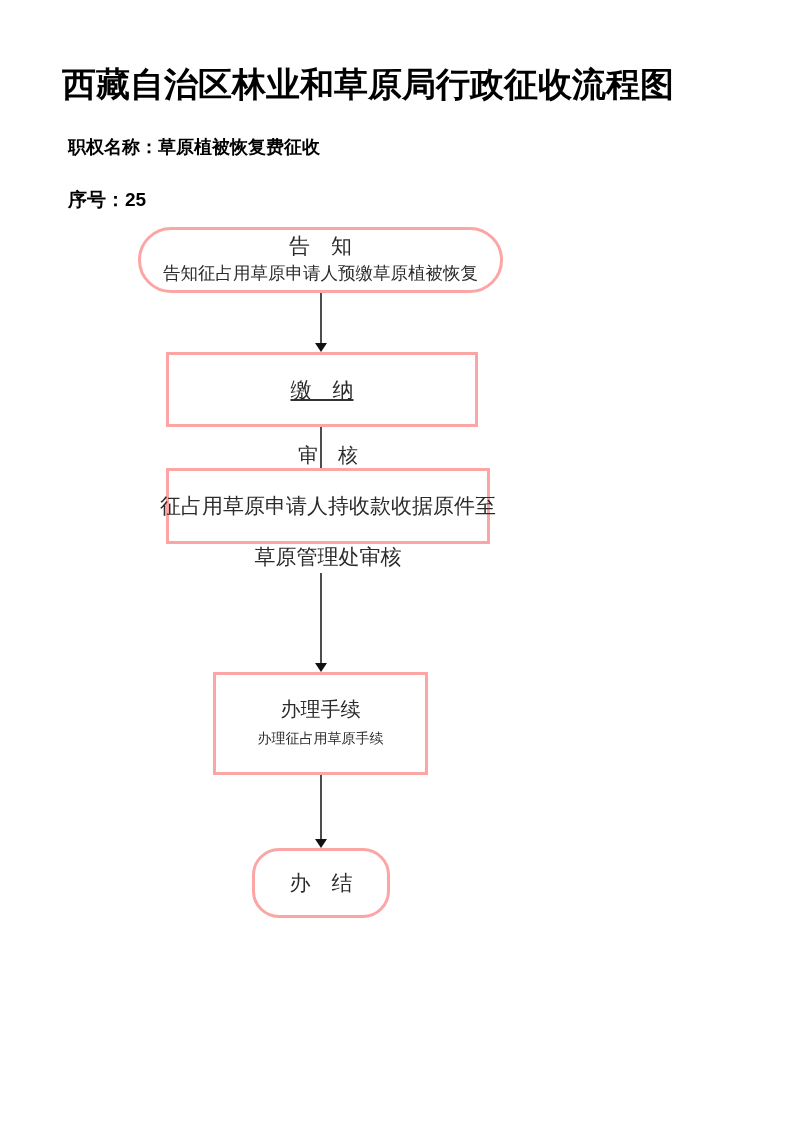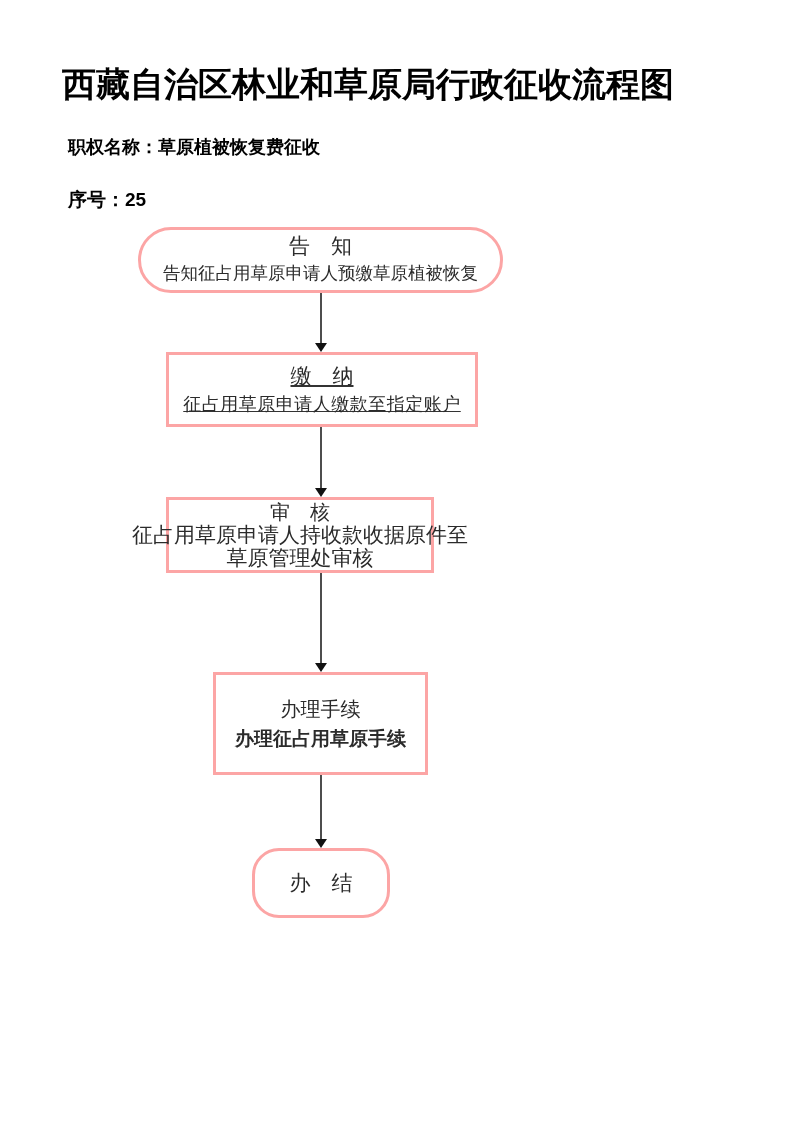--- a/index.html
+++ b/index.html
@@ -82,32 +82,32 @@
   .n1 .node-title { line-height: 27px; }
   
   .n2 {
     left: 166px; top: 352px;
     width: 312px; height: 75px; text-decoration: underline;
   }
   .n2 .node-title { line-height: 28px; }
   .n2 .node-line { line-height: 28px; letter-spacing: 0.5px; }
   
   .n3 {
-    left: 166px; top: 497px;
-    width: 268px; height: 76px;
+    left: 166px; top: 468px;
+    width: 324px; height: 76px; gap: 28px;
   }
   .n3 .node-title { font-size: 20px; line-height: 23px; }
   .n3 .node-line { font-size: 21px; line-height: 23px; }
   
   .n4 {
     left: 213px; top: 672px;
     width: 215px; height: 103px;
   }
   .n4 .node-title { font-size: 20px; line-height: 30px; }
-  .n4 .node-line { font-size: 19px; line-height: 30px; font-weight: bold; }
+  .n4 .node-line { font-size: 14px; line-height: 30px; }
   
   .n5 {
     left: 252px; top: 848px;
     width: 138px; height: 70px;
     border-radius: 27px;
   }
   
   .arrow {
     position: absolute;
     left: 314px;
@@ -154,21 +154,20 @@
     <div class="node-line">告知征占用草原申请人预缴草原植被恢复</div>
   </div>
 
   <div class="arrow a1">
     <div class="shaft"></div>
     <div class="head"></div>
   </div>
 
   <div class="node n2">
     <div class="node-title">缴　纳</div>
-    <div class="node-line">征占用草原申请人缴款至指定账户</div>
   </div>
 
   <div class="arrow a2">
     <div class="shaft"></div>
     <div class="head"></div>
   </div>
 
   <div class="node n3">
     <div class="node-title">审　核</div>
     <div class="node-line">征占用草原申请人持收款收据原件至</div>

